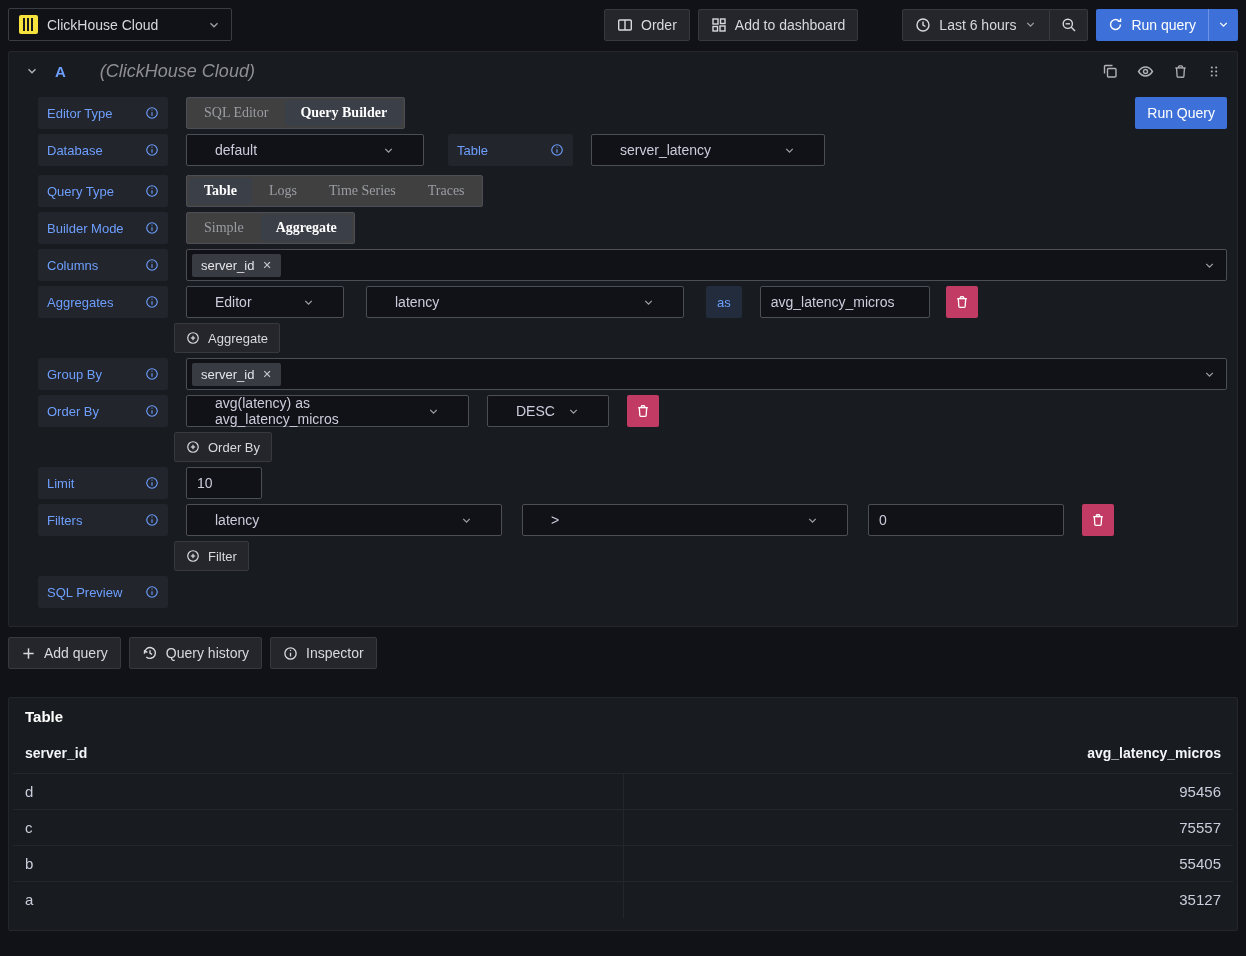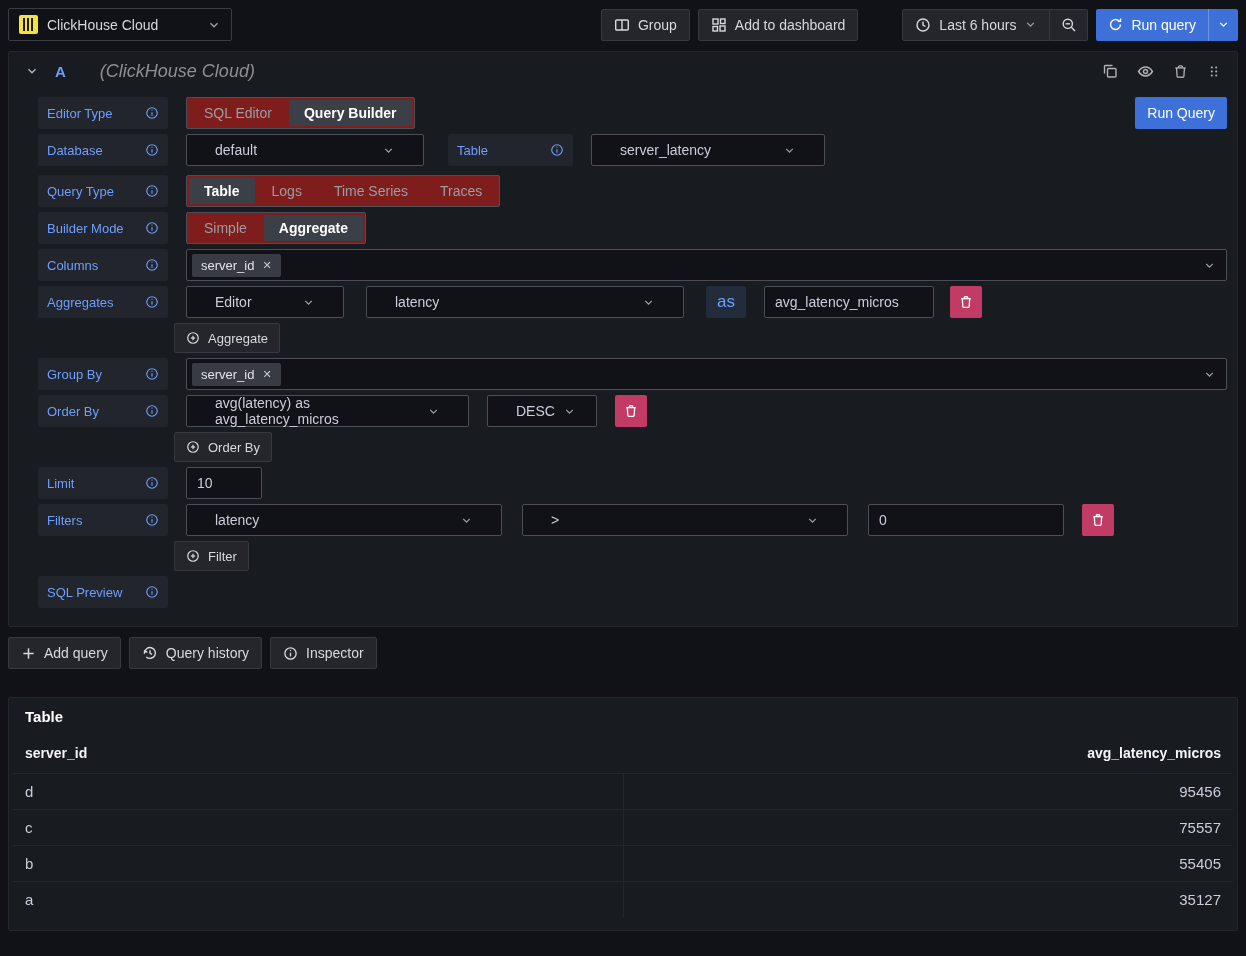--- a/index.html
+++ b/index.html
@@ -63,25 +63,25 @@
 
   .control { background:#111217; border:1px solid #4c4e57; border-radius:2px; height:32px; }
   .select { display:flex; align-items:center; justify-content:space-between; gap:8px; padding:0 28px; font-size:14px; color:#ccccdc; cursor:pointer; }
   .textinput { display:flex; align-items:center; padding:0 10px; font-size:14px; color:#ccccdc; cursor:text; }
 
   .multiselect { flex:1; display:flex; align-items:center; gap:6px; padding:0 10px 0 5px; cursor:pointer; }
   .ms-caret { margin-left:auto; }
   .tag { display:inline-flex; align-items:center; gap:8px; background:#393b42; border-radius:2px; padding:4px 9px; font-size:13px; color:#e3e4e8; }
   .tag-x { font-size:11px; color:#c7c8cf; cursor:pointer; line-height:1; }
 
-  .radio-group { display:flex; align-items:stretch; background:#7f1d1d; border:1px solid #4c4e57; border-radius:2px; height:32px; padding:2px; gap:2px; }
+  .radio-group { display:flex; align-items:stretch; background:#404040; border:1px solid #4c4e57; border-radius:2px; height:32px; padding:2px; gap:2px;font-family:Liberation Serif, serif; }
   .radio-option { display:flex; align-items:center; padding:0 15px; border-radius:2px; font-size:14px; font-weight:500; color:#9b9da3; cursor:pointer; white-space:nowrap; }
   .radio-option.selected { background:#3b3f48; color:#ffffff; font-weight:700; }
 
-  .kw-label { height:32px; display:flex; align-items:center; padding:0 11px; background:rgba(110,159,255,.13); color:#6e9fff; font-size:17px; font-weight:500; border-radius:2px; }
+  .kw-label { height:32px; display:flex; align-items:center; padding:0 11px; background:rgba(110,159,255,.13); color:#6e9fff; font-size:13px; font-weight:500; border-radius:2px; }
 
   .danger-btn { width:32px; height:32px; border:none; background:#c23b64; border-radius:2px; display:flex; align-items:center; justify-content:center; color:#fff; cursor:pointer; }
 
   .add-btn {
     display:inline-flex; align-items:center; gap:8px; height:30px; padding:0 11px;
     background:#24262c; border:1px solid #37393f; border-radius:2px;
     font-size:13px; font-weight:500; color:#d8d9df; cursor:pointer;
   }
   .indent { margin-left:136px; }
 
@@ -129,21 +129,21 @@
     </div>
 
     <div class="toolbar-right">
       <button class="btn btn-secondary">
         <span class="icon">
           <svg width="16" height="16" viewBox="0 0 16 16" fill="none" stroke="currentColor" stroke-width="1.4">
               <rect x="1.7" y="3" width="12.6" height="10" rx="1"></rect>
               <line x1="8" y1="3" x2="8" y2="13"></line>
             </svg>
         </span>
-        <span>Group</span>
+        <span>Order</span>
       </button>
 
       <button class="btn btn-secondary">
         <span class="icon">
           <svg width="16" height="16" viewBox="0 0 16 16" fill="none" stroke="currentColor" stroke-width="1.4">
               <rect x="2" y="2" width="5" height="5"></rect>
               <rect x="9.5" y="2" width="4.5" height="4.5"></rect>
               <rect x="2" y="9.5" width="4.5" height="4.5"></rect>
               <rect x="9" y="9" width="5" height="5"></rect>
             </svg>
@@ -446,21 +446,21 @@
           </span>
         </div>
         <div class="control select" style="width:283px">
           <span>avg(latency) as avg_latency_micros</span>
           <span class="icon caret">
             <svg width="13" height="13" viewBox="0 0 16 16" fill="none" stroke="currentColor" stroke-width="1.6">
                 <path d="M4 6l4 4 4-4"></path>
               </svg>
           </span>
         </div>
-        <div class="control select" style="width:110px">
+        <div class="control select" style="width:122px">
           <span>DESC</span>
           <span class="icon caret">
             <svg width="13" height="13" viewBox="0 0 16 16" fill="none" stroke="currentColor" stroke-width="1.6">
                 <path d="M4 6l4 4 4-4"></path>
               </svg>
           </span>
         </div>
         <button class="danger-btn">
           <span class="icon">
             <svg width="14" height="14" viewBox="0 0 16 16" fill="none" stroke="currentColor" stroke-width="1.5">

